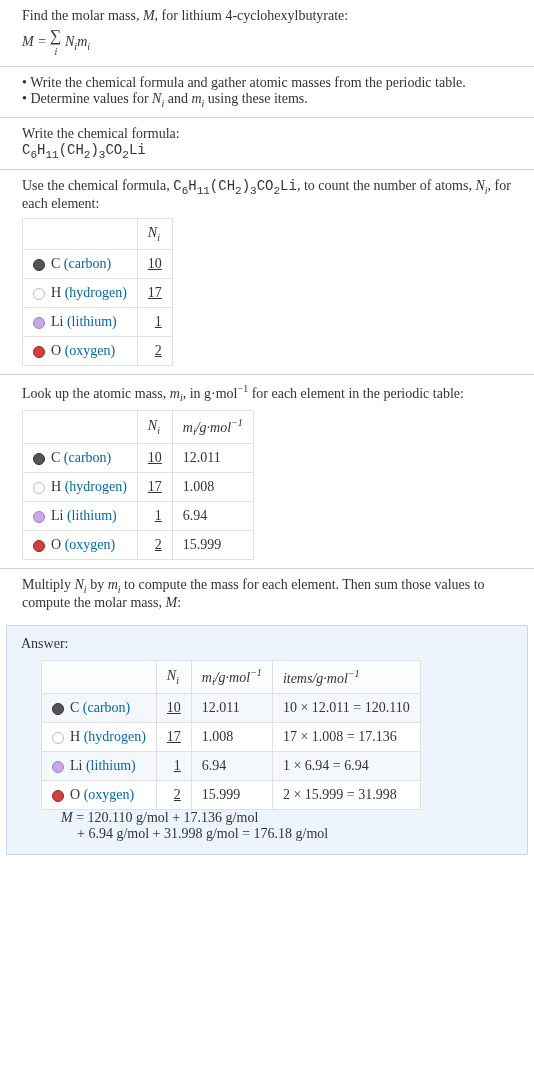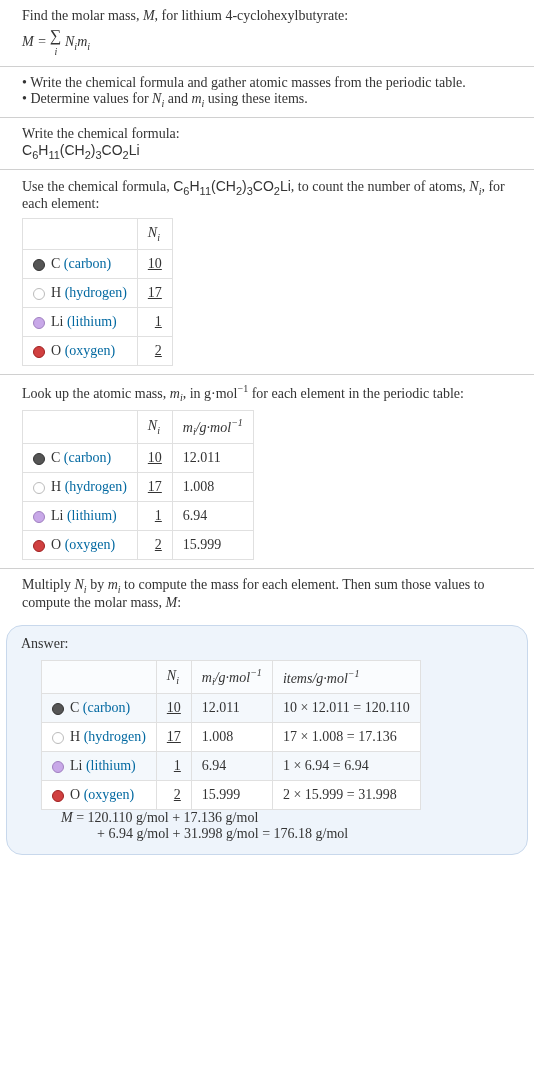--- a/index.html
+++ b/index.html
@@ -26,21 +26,21 @@
       font-size: 16px;
     }
     sub {
       font-size: 10px;
       font-style: italic;
     }
     sup {
       font-size: 10px;
     }
     .chem-formula {
-      font-family: Liberation Sans, sans-serif;
+      font-family: Liberation Mono, monospace;
     }
     .chem-formula sub {
       font-style: normal;
       font-size: 11px;
     }
     table {
       border-collapse: collapse;
       margin-top: 6px;
     }
     th, td {
@@ -66,21 +66,21 @@
       border: 1px solid #999;
     }
     .dot-c { background: #555; border-color: #333; }
     .dot-h { background: #fff; border-color: #bbb; }
     .dot-li { background: #c8a8e8; border-color: #a080c0; }
     .dot-o { background: #d04040; border-color: #a02020; }
     .elem-label { color: #0369a1; }
     .answer-box {
       background: #eef4fb;
       border: 1px solid #c8d8ec;
-      border-radius: 16px;
+      border-radius: 0;
       margin: 6px;
       padding: 10px 14px 12px;
     }
     .answer-box table {
       background: #fff;
     }
     .answer-box table tr:nth-child(even) td {
       background: #f4f8fc;
     }
     .answer-box table th {
@@ -227,15 +227,15 @@
         <td><span class="dot dot-o"></span><span>O</span> <span class="elem-label">(oxygen)</span></td>
         <td class="num">2</td>
         <td>15.999</td>
         <td>2 × 15.999 = 31.998</td>
       </tr>
     </tbody>
       </table>
     <div class="calc-line">
       <i>M</i><span> = 120.110 g/mol + 17.136 g/mol</span>
     </div>
-    <div style="margin-left:56px;">+ 6.94 g/mol + 31.998 g/mol = 176.18 g/mol</div>
+    <div style="margin-left:36px;">+ 6.94 g/mol + 31.998 g/mol = 176.18 g/mol</div>
   </div>
 </div>
 
 </body></html>

